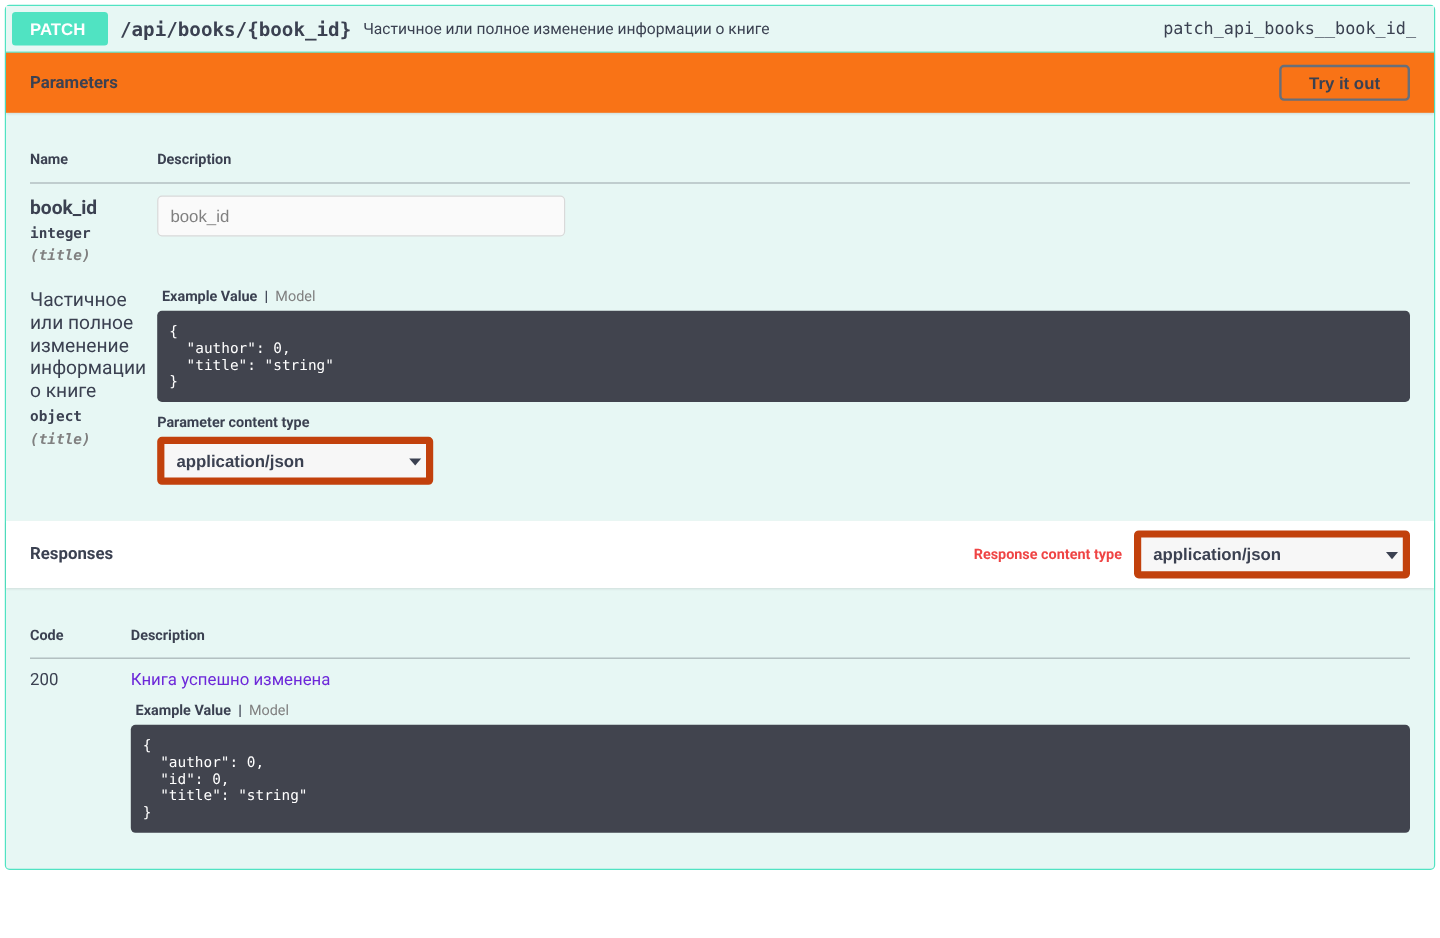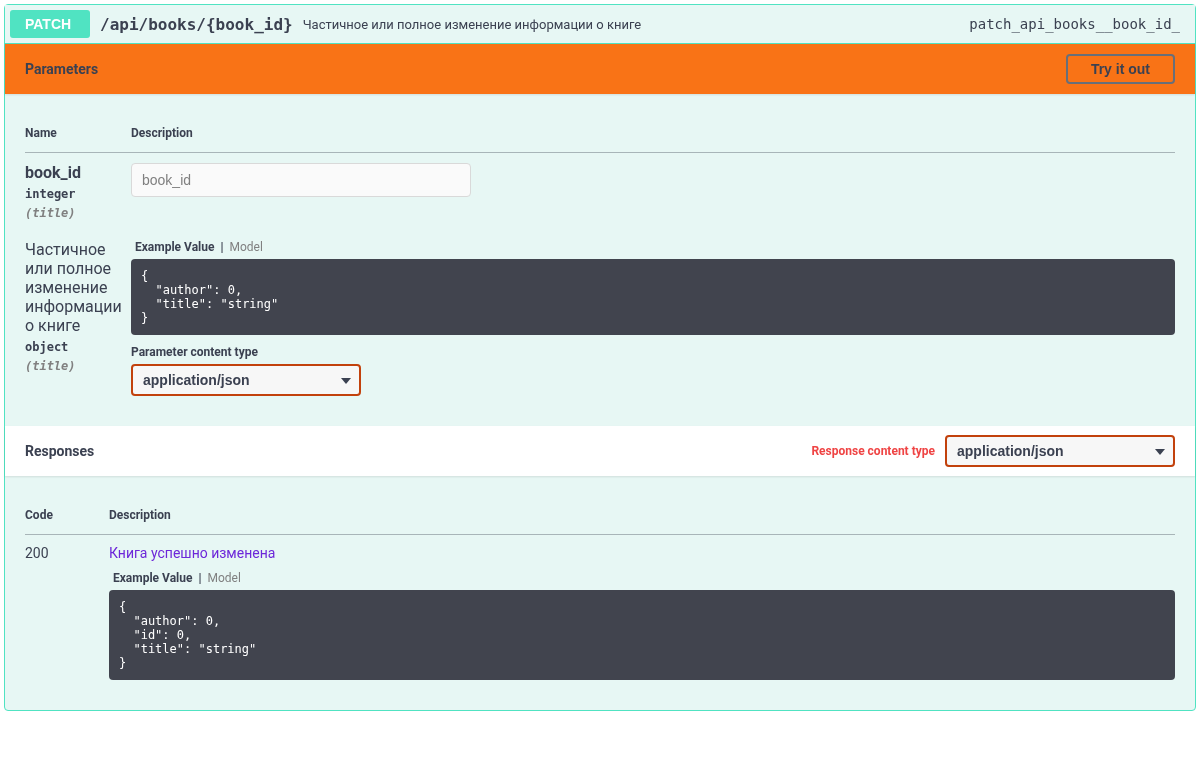--- a/index.html
+++ b/index.html
@@ -25,21 +25,21 @@
 .param-in { font-family: ui-monospace, Menlo, Consolas, monospace; font-size: 12px; font-style: italic; color: #808080; font-weight: 600; }
 .param-name-long { font-size: 16px; color: #3b4151; word-break: break-word; }
 .param-input { width: 340px; max-width: 340px; padding: 8px 10px; font-size: 14px; border: 1px solid #d9d9d9; border-radius: 4px; background: #fafafa; color: #3b4151; }
 .param-input::placeholder { color: #808080; }
 .tab-links { display: flex; align-items: center; margin: 0 0 5px 4px; list-style: none; }
 .tab-links li { font-size: 12px; font-weight: 700; color: #3b4151; cursor: pointer; }
 .tab-links li.inactive { font-weight: 400; color: #808080; }
 .tab-sep { margin: 0 6px; color: rgba(59,65,81,.3); font-weight: 400; }
 .code-block { background: #41444e; color: #fff; font-family: ui-monospace, Menlo, Consolas, monospace; font-size: 12px; padding: 10px; border-radius: 4px; white-space: pre; overflow: auto; }
 .content-type-label { font-size: 12px; font-weight: 700; color: #3b4151; margin: 10px 0 5px 0; }
-.content-type-select { width: 230px; padding: 6px 30px 6px 10px; font-size: 14px; font-weight: 700; border: 2px solid #c2410c; border-radius: 4px; background: #f7f7f7; color: #3b4151; appearance: none; position: relative; }
+.content-type-select { width: 230px; padding: 6px 30px 6px 10px; font-size: 14px; font-weight: 700; border: 6px solid #c2410c; border-radius: 4px; background: #f7f7f7; color: #3b4151; appearance: none; position: relative; }
 .select-wrap { position: relative; display: inline-block; }
 .select-wrap::after { content: ""; position: absolute; right: 10px; top: 50%; margin-top: -2px; border-left: 5px solid transparent; border-right: 5px solid transparent; border-top: 6px solid #3b4151; pointer-events: none; }
 .responses-header { display: flex; align-items: center; justify-content: space-between; padding: 8px 20px; background: #fff; box-shadow: 0 1px 2px rgba(0,0,0,.1); min-height: 50px; }
 .responses-header h4 { font-size: 14px; font-weight: 700; color: #3b4151; }
 .resp-ct-wrap { display: flex; align-items: center; gap: 10px; }
 .resp-ct-label { font-size: 12px; font-weight: 700; color: #ef4444; }
 .responses-wrap { padding: 20px; }
 .responses-table { width: 100%; border-collapse: collapse; }
 .responses-table thead th { text-align: left; font-size: 12px; font-weight: 700; color: #3b4151; padding: 12px 0; border-bottom: 1px solid rgba(59,65,81,.2); }
 .responses-table thead th.col-code { width: 84px; }

